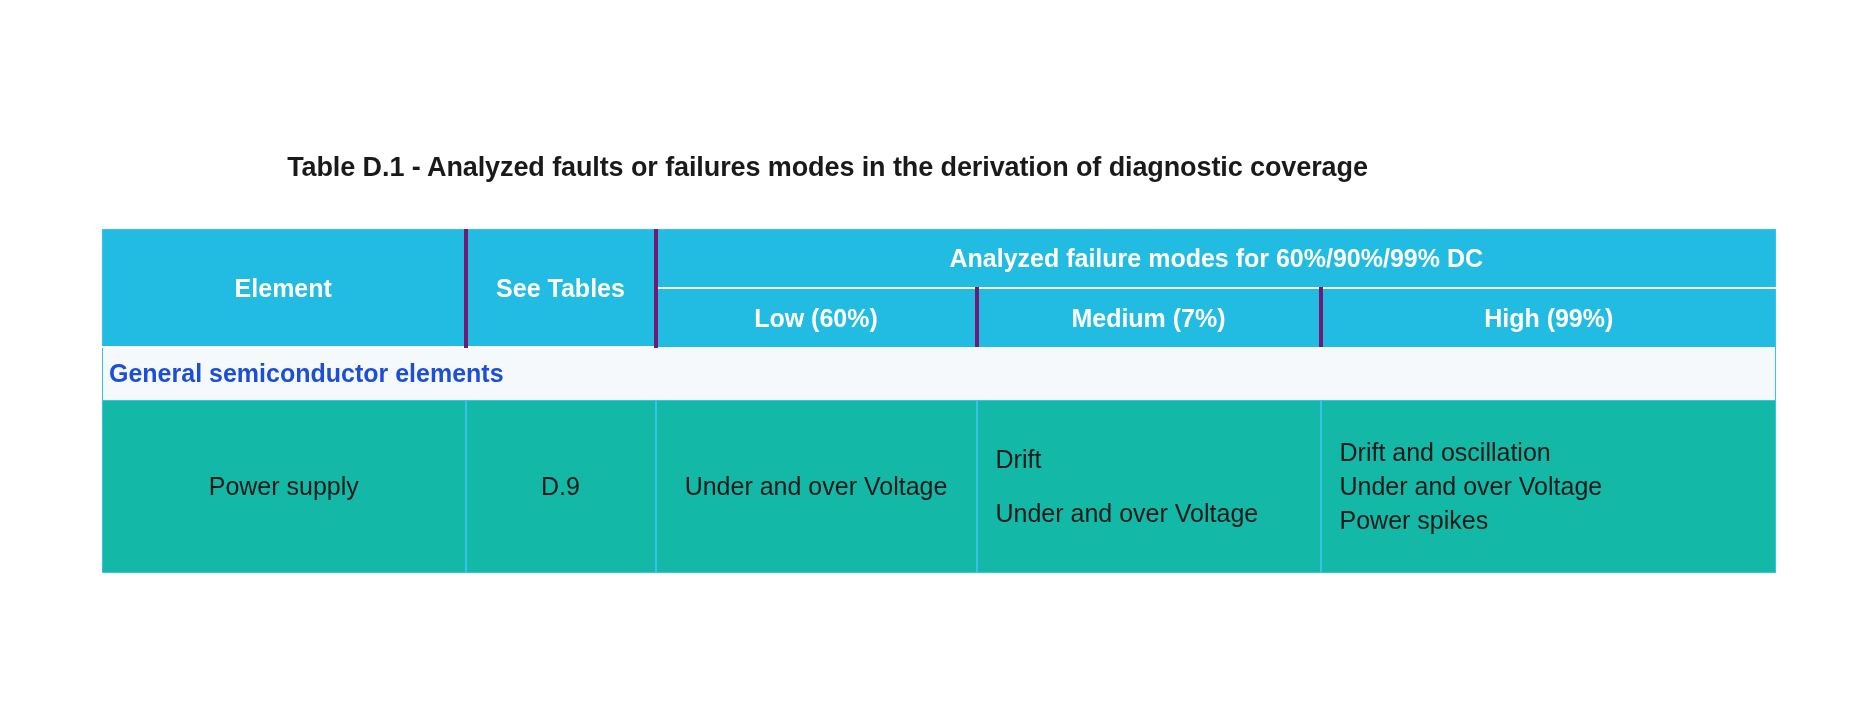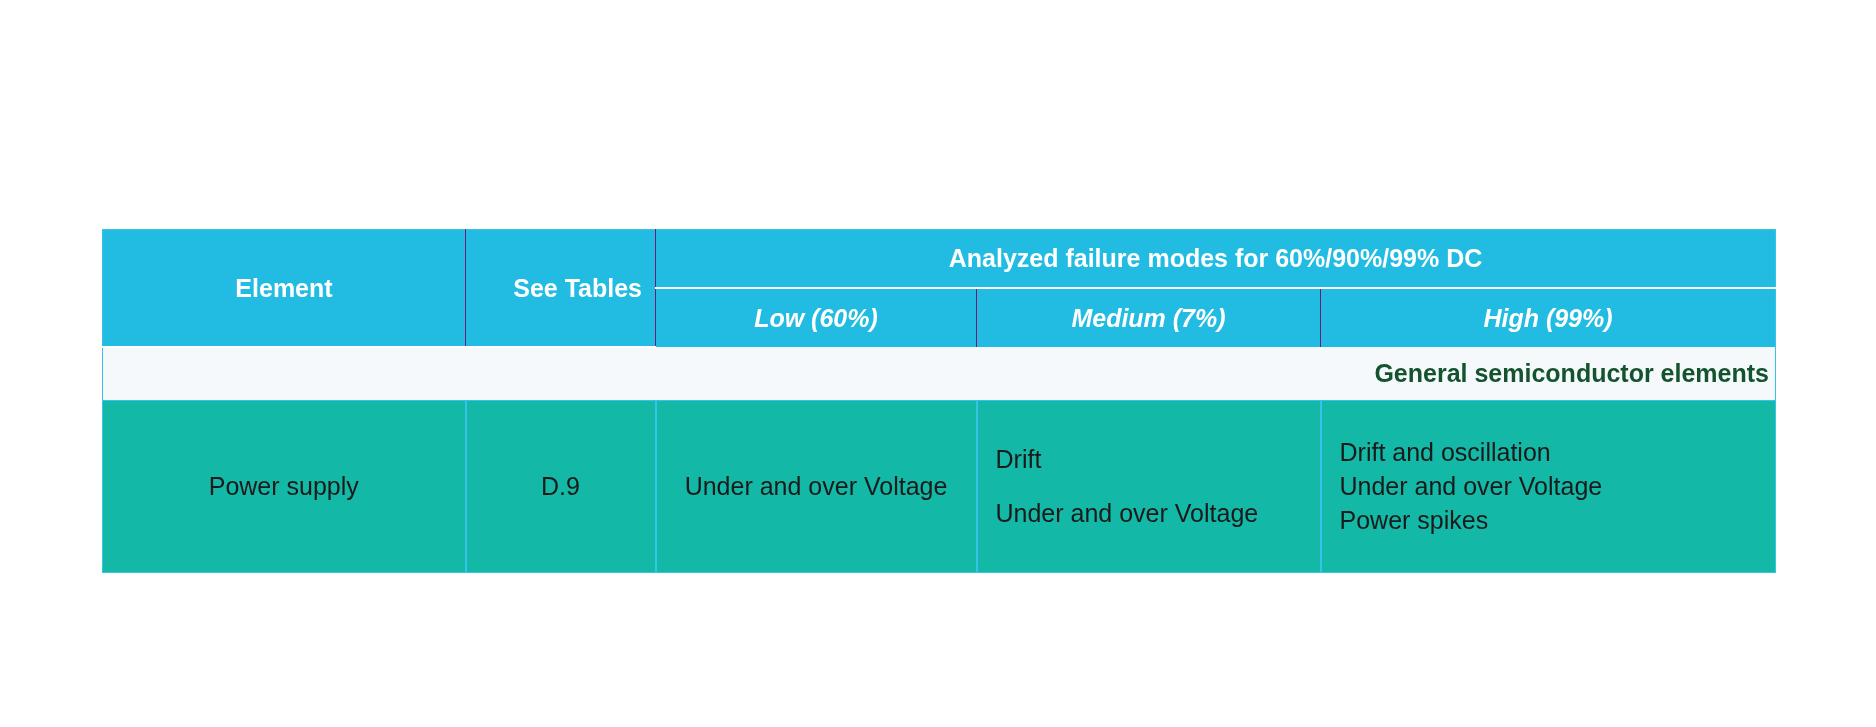--- a/index.html
+++ b/index.html
@@ -55,40 +55,40 @@
     box-sizing: border-box;
   }
 
   
   .hdr {
     background: #22bce3;
     color: #ffffff;
     font-weight: bold;
     font-size: 25px;
     text-align: center;
-    border-right: 1px solid #701a75;
+    border-right: 4px solid #701a75;
     border-bottom: 2px solid #ffffff;
     line-height: 1.22;
     padding: 4px 6px;
   }
   .hdr.last-col { border-right: none; }
   .hdr.no-bottom { border-bottom: none; }
 
   .hdr-element   { height: 117px; }
-  .hdr-see       { height: 117px; text-align: right; }
+  .hdr-see       { height: 117px; }
   .hdr-group     { height: 57px; }
-  .hdr-sub       { height: 48px; font-style: italic; }
+  .hdr-sub       { height: 48px; }
 
   
   .section-row td {
     background: #f5f9fc;
-    color: #14532d;
+    color: #1d4ed8;
     font-weight: bold;
     font-size: 25px;
-    text-align: right;
+    text-align: left;
     height: 54px;
     border-top: none;
     border-bottom: 1px solid #35c3ea;
     padding: 2px 6px;
   }
 
   
   .body-row td {
     background: #14b8a6;
     border-right: 2px solid #35c3ea;
@@ -117,20 +117,21 @@
   .para + .para { margin-top: 0.95em; }
 
   .lines .line { display: block; }
   .lines .line + .line { margin-top: 0.12em; }
 </style>
 </head>
 <body>
 
 <div class="page">
 
+  <div class="table-title">Table D.1 - Analyzed faults or failures modes in the derivation of diagnostic coverage</div>
 
   <table class="dc-table">
     <colgroup>
       <col style="width:363px">
       <col style="width:190px">
       <col style="width:321px">
       <col style="width:344px">
       <col style="width:455px">
     </colgroup>
 

